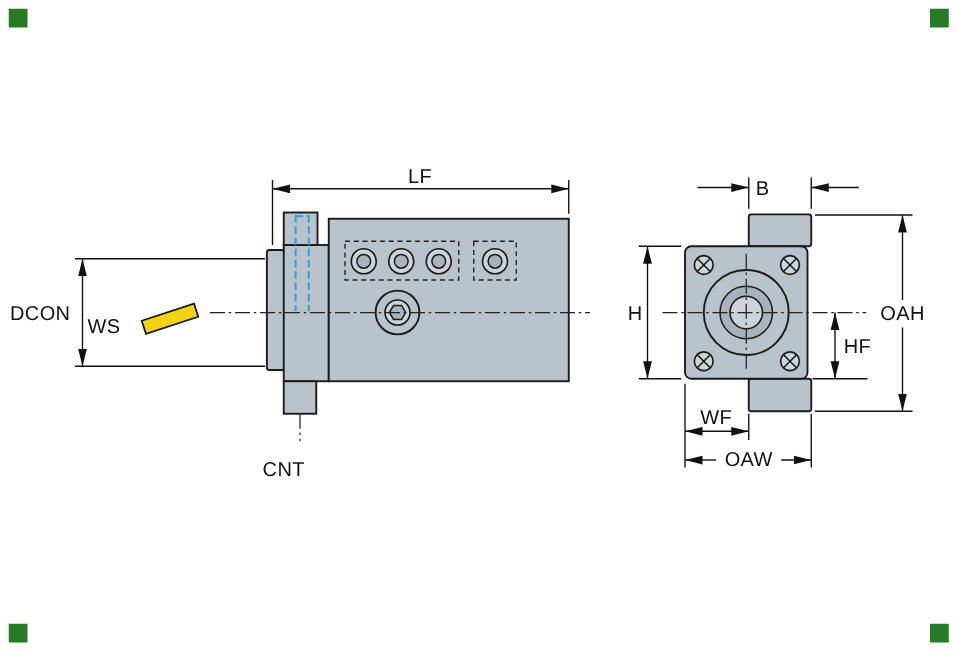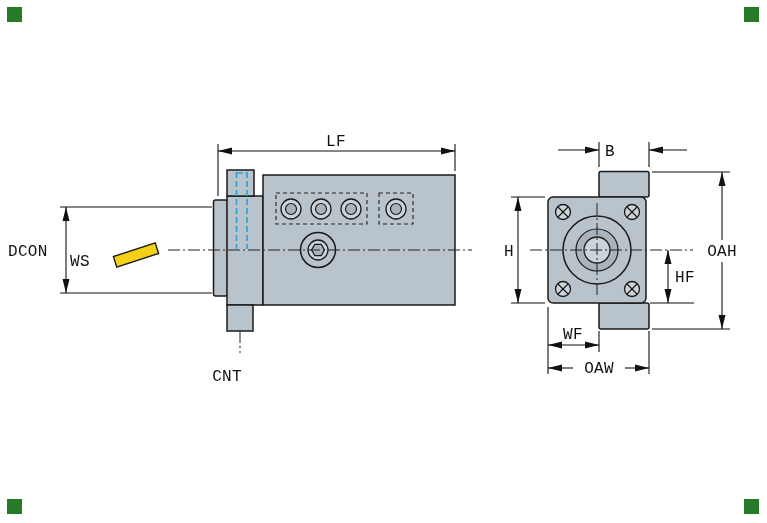--- a/index.html
+++ b/index.html
@@ -1,17 +1,17 @@
 <!DOCTYPE html>
 <html style="--background: #ffffff; --body: #b9c3cb; --body_light: #cdd4d9; --body_dark: #a9b3bc; --outline: #1a1a1a; --hidden_line: #2f9fd8; --insert: #f3d117; --marker: #277b27;"><head>
 <meta charset="utf-8">
 <style>
   html,body { margin:0; padding:0; background:#fff; }
   #stage { position:relative; width:767px; height:523px; background:var(--background,#fff); overflow:hidden;
-           font-family:Liberation Mono, monospace; }
+           font-family:Liberation Sans, sans-serif; }
   #stage svg { position:absolute; left:0; top:0; }
   .corner { position:absolute; width:15px; height:15px; background:var(--marker,#277b27); }
   .corner.tl { left:7px;  top:7px; }
   .corner.tr { left:744px; top:7px; }
   .corner.bl { left:7px;  top:499px; }
   .corner.br { left:744px; top:499px; }
 
   .body-fill   { fill:var(--body,#b9c3cb); stroke:var(--outline,#1a1a1a); stroke-width:1.5; }
   .body-light  { fill:var(--body_light,#cdd4d9); stroke:var(--outline,#1a1a1a); stroke-width:1.3; }
   .body-dark   { fill:var(--body_dark,#a9b3bc); stroke:var(--outline,#1a1a1a); stroke-width:1.2; }

